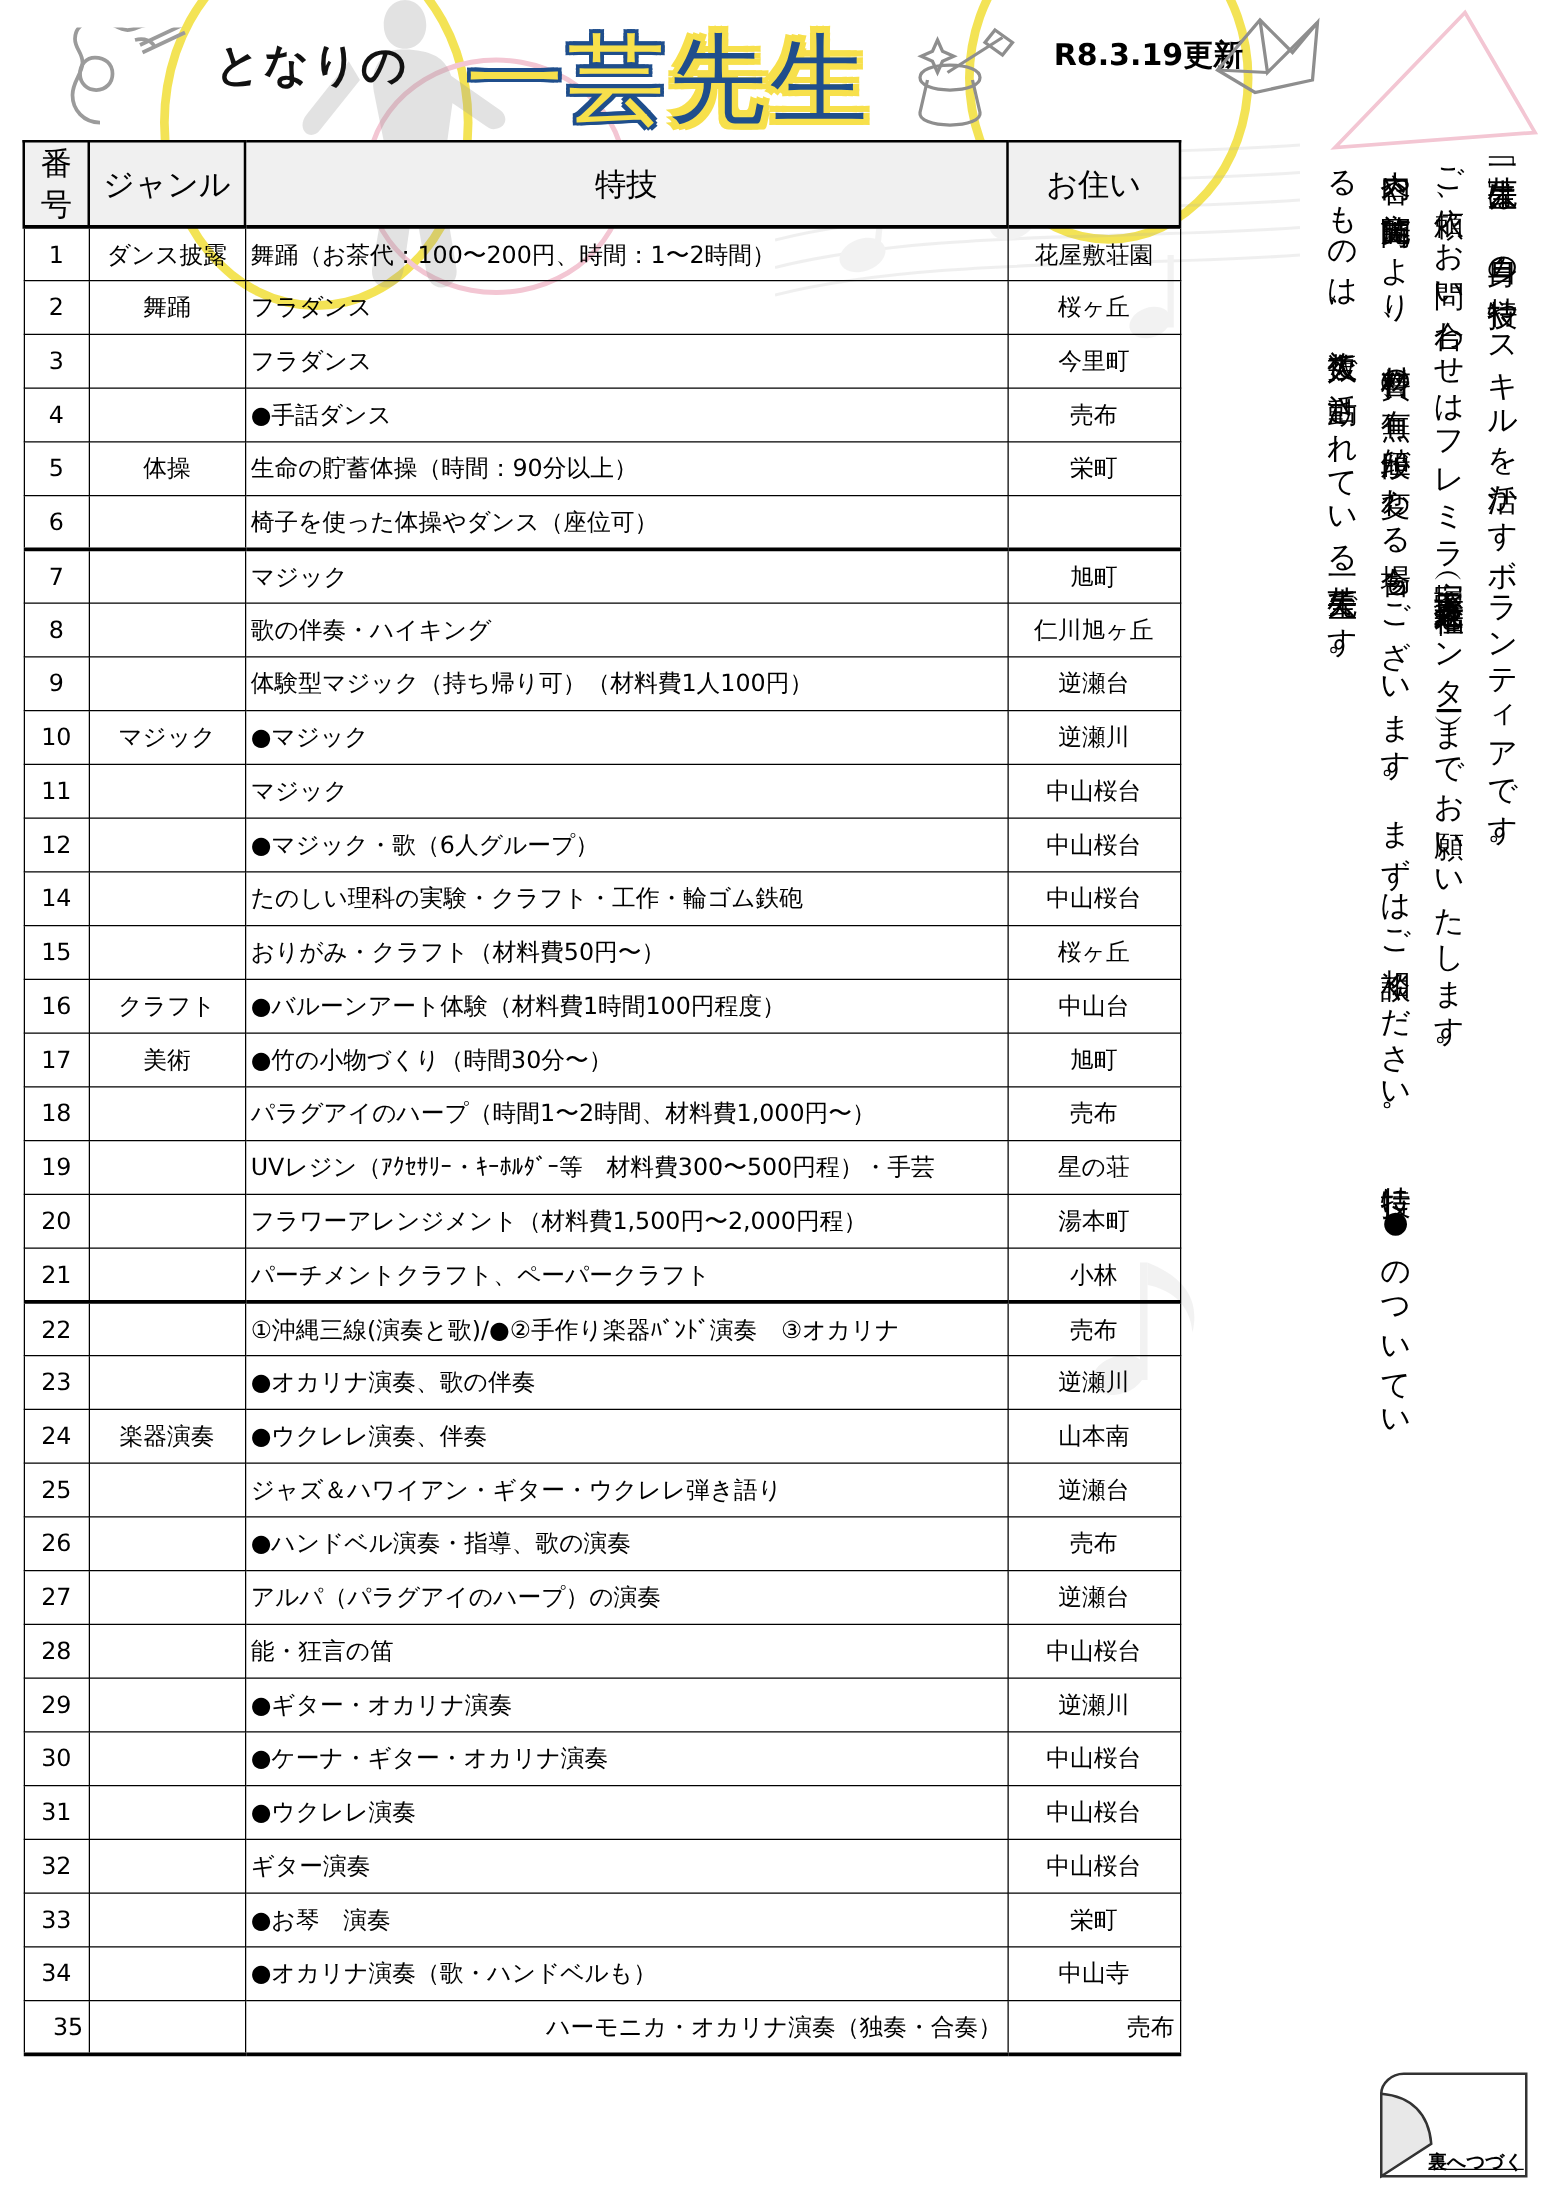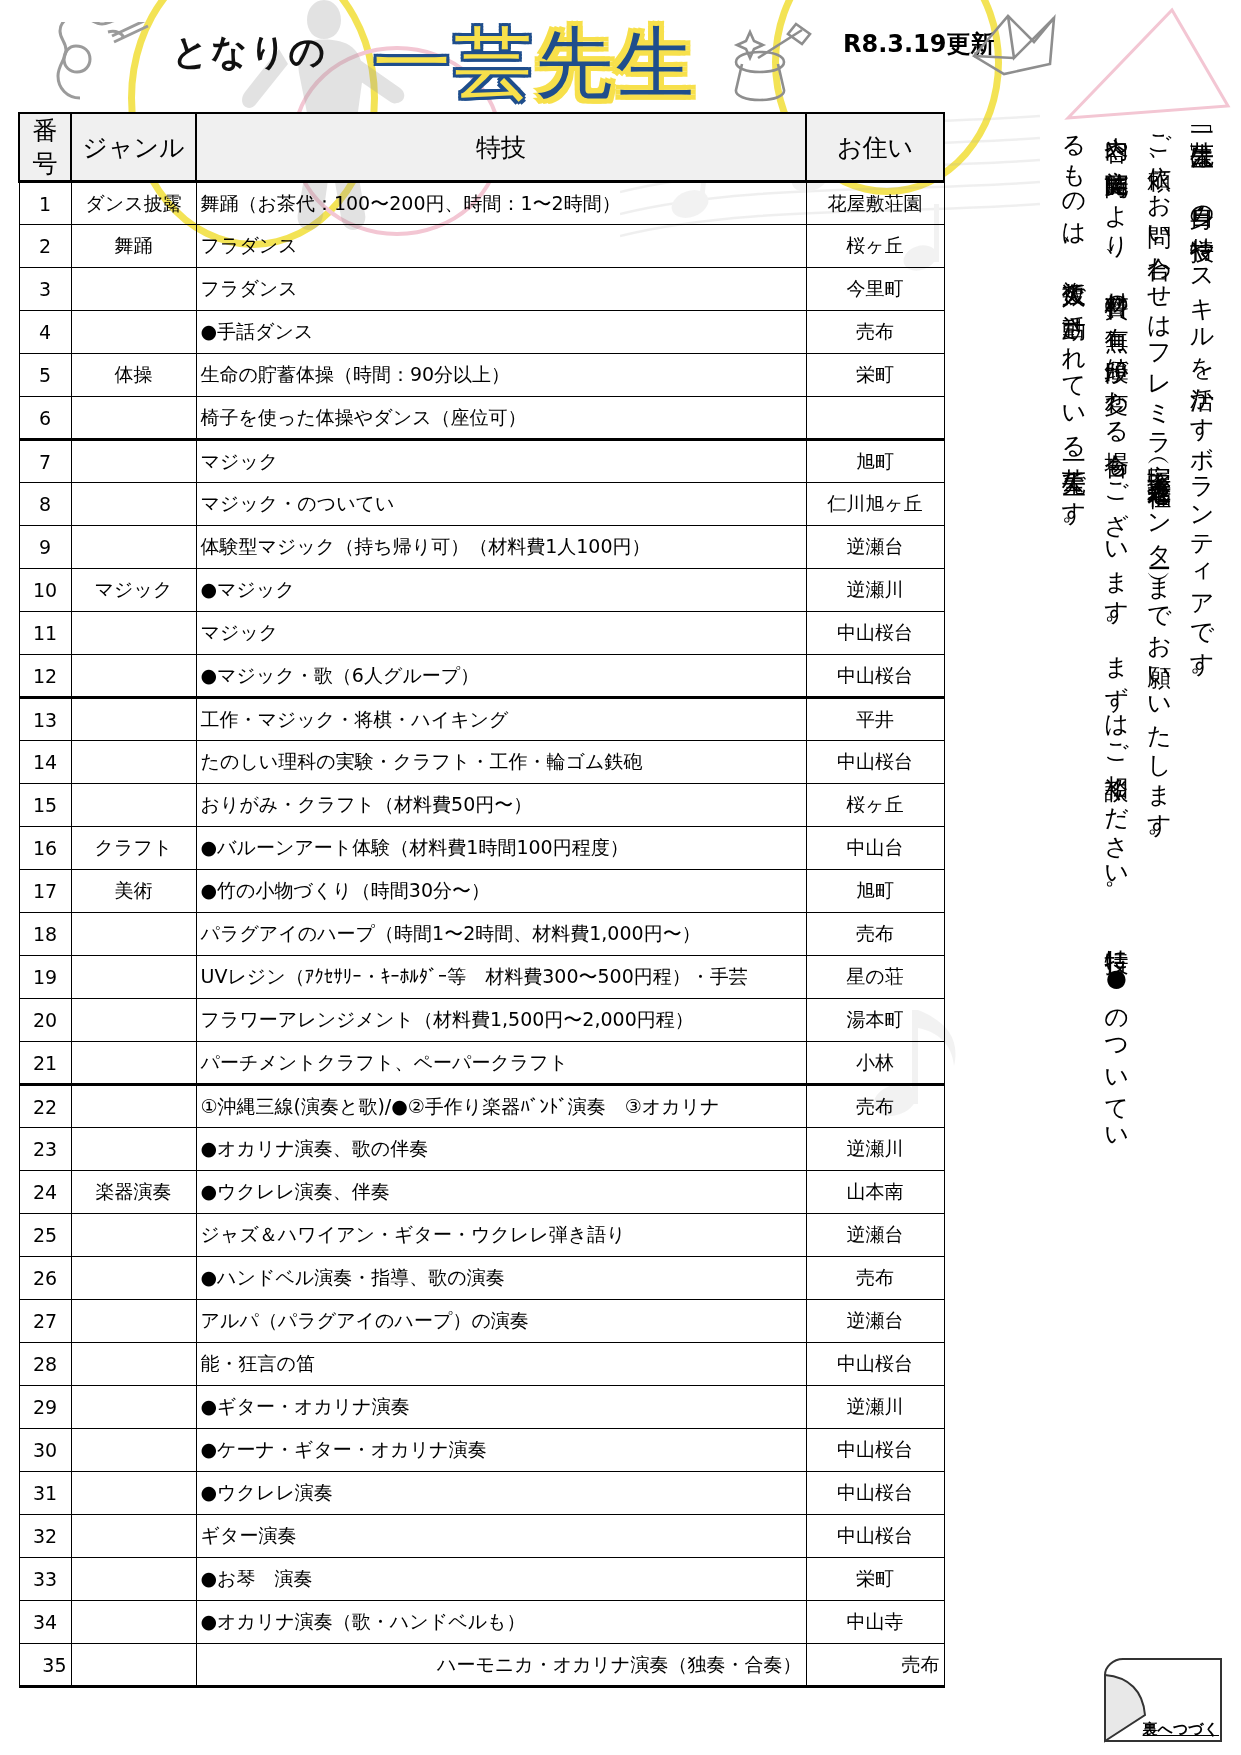--- a/index.html
+++ b/index.html
@@ -277,21 +277,21 @@
       </tr>
       <tr class="grp-top">
         <td class="no">7</td>
         <td class="genre"></td>
         <td class="skill">マジック</td>
         <td class="addr">旭町</td>
       </tr>
       <tr>
         <td class="no">8</td>
         <td class="genre"></td>
-        <td class="skill">マジック・のついてい</td>
+        <td class="skill">歌の伴奏・ハイキング</td>
         <td class="addr">仁川旭ヶ丘</td>
       </tr>
       <tr>
         <td class="no">9</td>
         <td class="genre"></td>
         <td class="skill">体験型マジック（持ち帰り可）（材料費1人100円）</td>
         <td class="addr">逆瀬台</td>
       </tr>
       <tr>
         <td class="no">10</td>
@@ -303,26 +303,20 @@
         <td class="no">11</td>
         <td class="genre"></td>
         <td class="skill">マジック</td>
         <td class="addr">中山桜台</td>
       </tr>
       <tr>
         <td class="no">12</td>
         <td class="genre"></td>
         <td class="skill">●マジック・歌（6人グループ）</td>
         <td class="addr">中山桜台</td>
-      </tr>
-      <tr class="grp-top">
-        <td class="no">13</td>
-        <td class="genre"></td>
-        <td class="skill">工作・マジック・将棋・ハイキング</td>
-        <td class="addr">平井</td>
       </tr>
       <tr>
         <td class="no">14</td>
         <td class="genre"></td>
         <td class="skill">たのしい理科の実験・クラフト・工作・輪ゴム鉄砲</td>
         <td class="addr">中山桜台</td>
       </tr>
       <tr>
         <td class="no">15</td>
         <td class="genre"></td>

